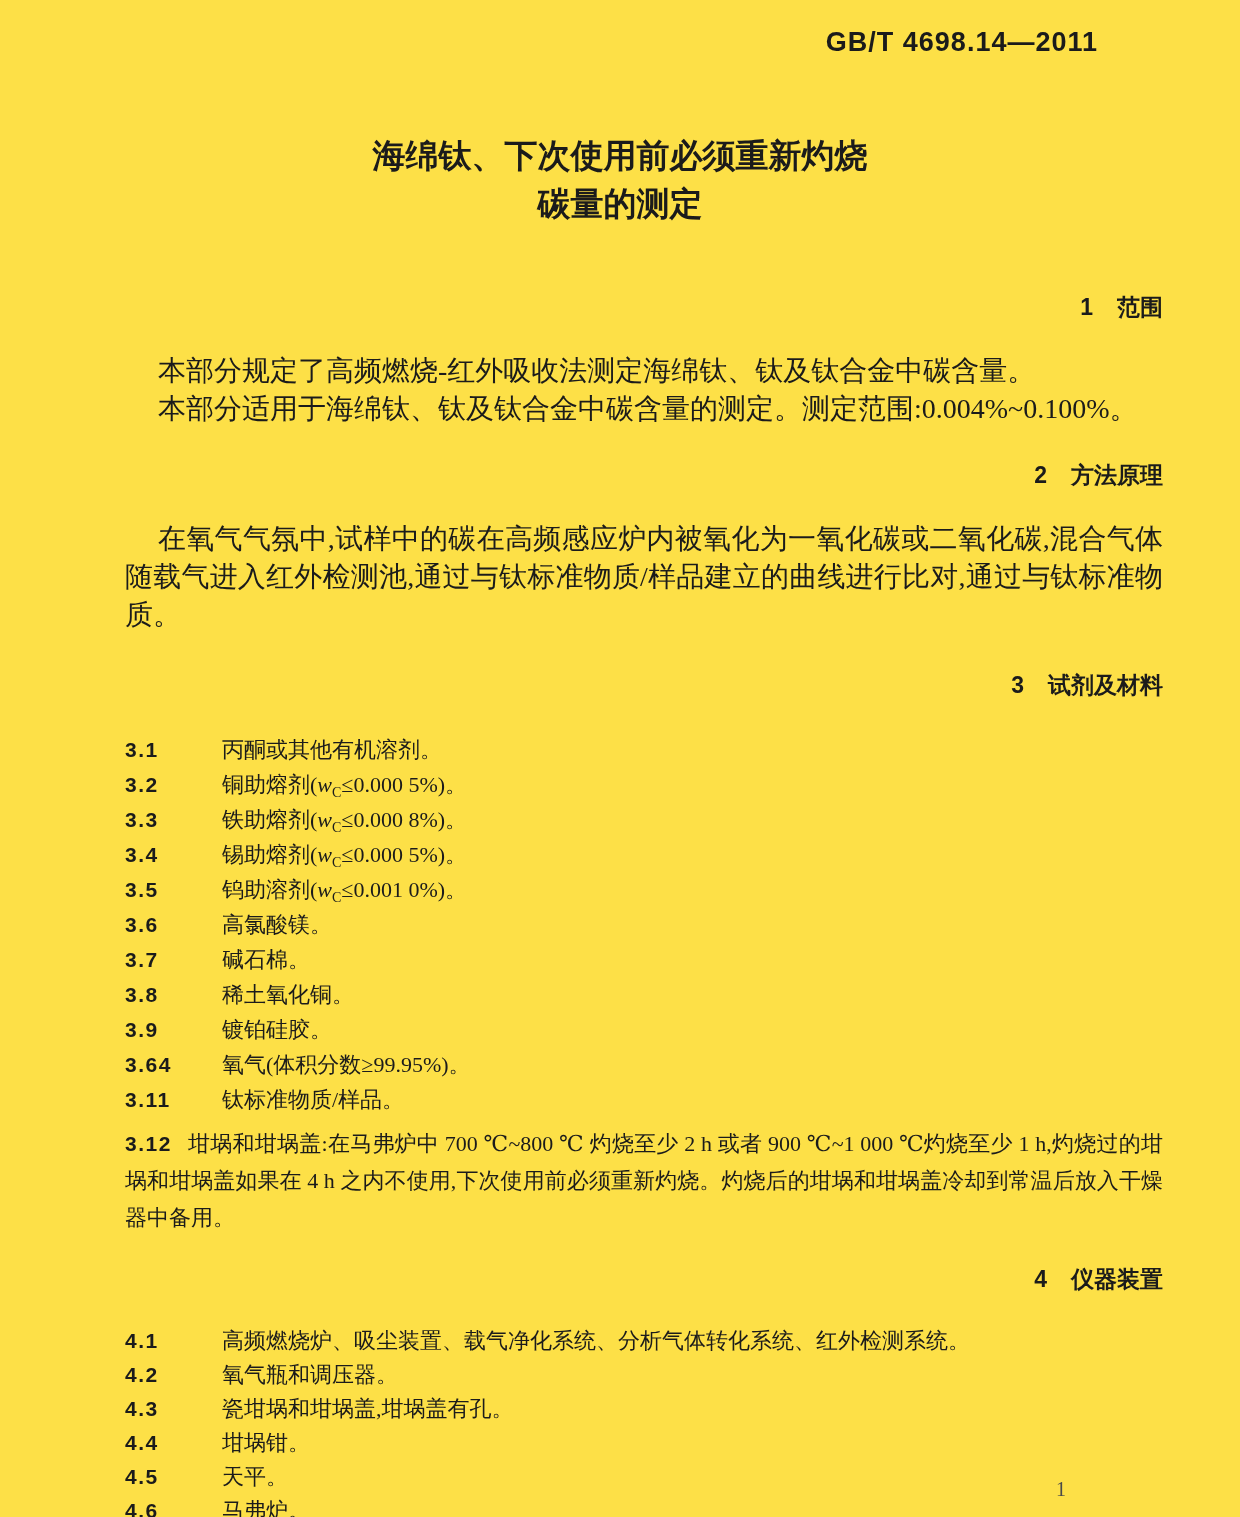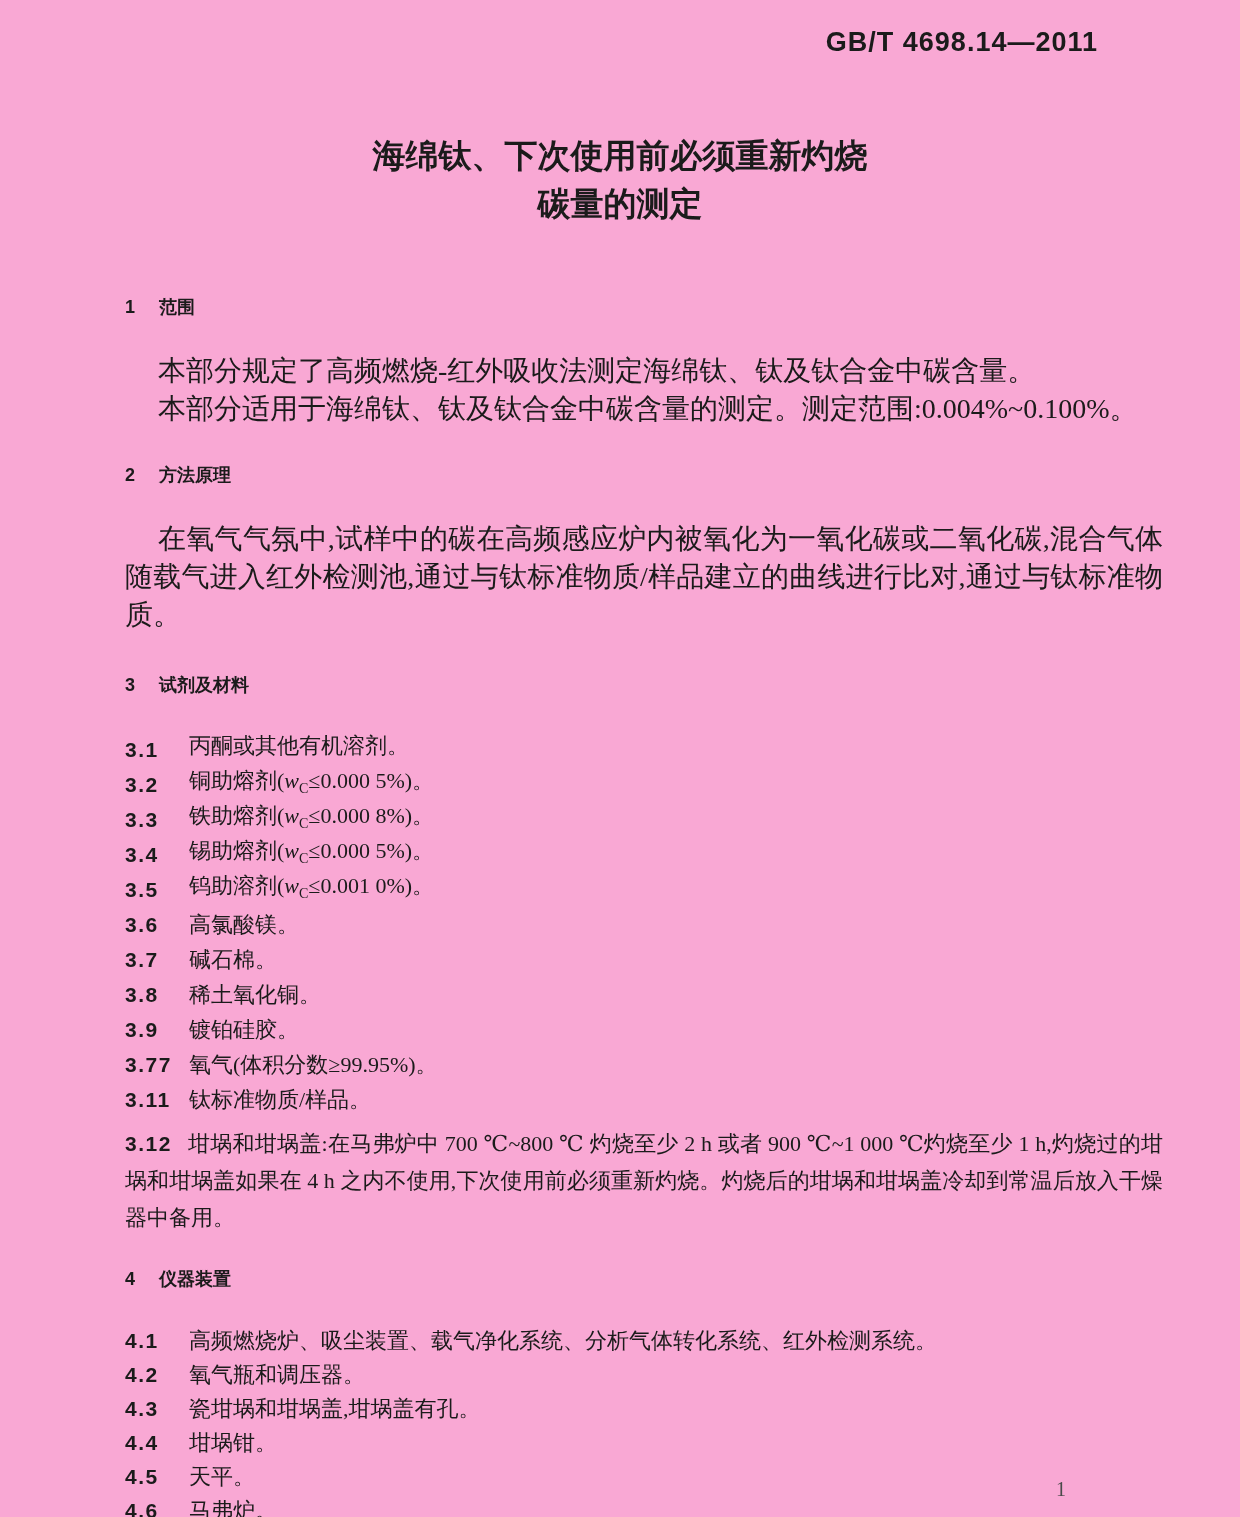--- a/index.html
+++ b/index.html
@@ -5,21 +5,21 @@
   html, body { margin: 0; padding: 0; }
   body {
     background: #e8e8e8;
     font-family: "Liberation Serif", "DejaVu Serif", serif;
   }
   .page {
     position: relative;
     width: 1240px;
     height: 1517px;
     margin: 0 auto;
-    background: #f9a8d4;
+    background: #fde047;
     color: #1b1b1b;
     overflow: hidden;
     box-sizing: border-box;
     padding: 26px 77px 0 125px;
   }
   .doc-number {
     text-align: right;
     padding-right: 65px;
     font-family: "Liberation Sans", "DejaVu Sans", sans-serif;
     font-weight: bold;
@@ -31,44 +31,46 @@
     margin: 74px 48px 0 0;
     text-align: center;
     font-family: "Liberation Sans", "DejaVu Sans", sans-serif;
     font-weight: bold;
     font-size: 33px;
     line-height: 48px;
   }
   .sec-heading {
     font-family: "Liberation Sans", "DejaVu Sans", sans-serif;
     font-weight: bold;
-    font-size: 18px;
+    font-size: 23px;
     line-height: 30px;
+    text-align: right;
   }
   .sec-heading .sec-num { display: inline-block; margin-right: 24px; }
   #s1-heading { margin-top: 64px; }
   #s2-heading { margin-top: 32px; }
   #s3-heading { margin-top: 36px; }
   #s4-heading { margin-top: 28px; }
   .body-para {
     margin: 0;
     font-size: 28px;
     line-height: 38px;
     text-align: justify;
   }
   .indent { text-indent: 33px; }
   .mt30 { margin-top: 30px; }
   .list { margin-top: 32px; }
   .list4 { margin-top: 30px; }
   .li {
     display: flex;
-    align-items: center;
+    align-items: flex-start;
     font-size: 22px;
     line-height: 35px;
     height: 35px;
+    gap: 33px;
   }
   .list4 .li { line-height: 34px; height: 34px; }
   .num {
     font-family: "Liberation Sans", "DejaVu Sans", sans-serif;
     font-weight: bold;
     font-size: 21px;
     letter-spacing: 1.5px;
     min-width: 58px;
     flex: 0 0 auto;
     margin-right: 6px;
@@ -154,21 +156,21 @@
     </div>
     <div class="li">
       <span class="num">3.8</span>
       <span class="txt"><span>稀土氧化铜。</span></span>
     </div>
     <div class="li">
       <span class="num">3.9</span>
       <span class="txt"><span>镀铂硅胶。</span></span>
     </div>
     <div class="li">
-      <span class="num">3.77</span>
+      <span class="num">3.64</span>
       <span class="txt"><span>氧气(体积分数≥99.95%)。</span></span>
     </div>
     <div class="li">
       <span class="num">3.11</span>
       <span class="txt"><span>钛标准物质/样品。</span></span>
     </div>
   </div>
 
   <p class="para-312"><span class="num-inline">3.12</span><span>坩埚和坩埚盖:在马弗炉中 700 ℃~800 ℃ 灼烧至少 2 h 或者 900 ℃~1 000 ℃灼烧至少 1 h,灼烧过的坩埚和坩埚盖如果在 4 h 之内不使用,下次使用前必须重新灼烧。灼烧后的坩埚和坩埚盖冷却到常温后放入干燥器中备用。</span></p>
 

